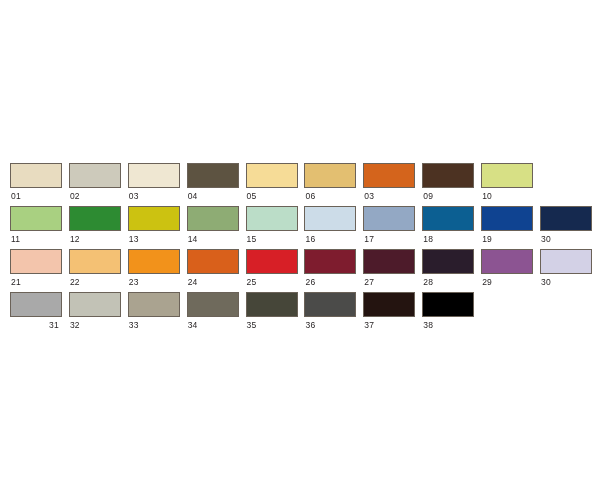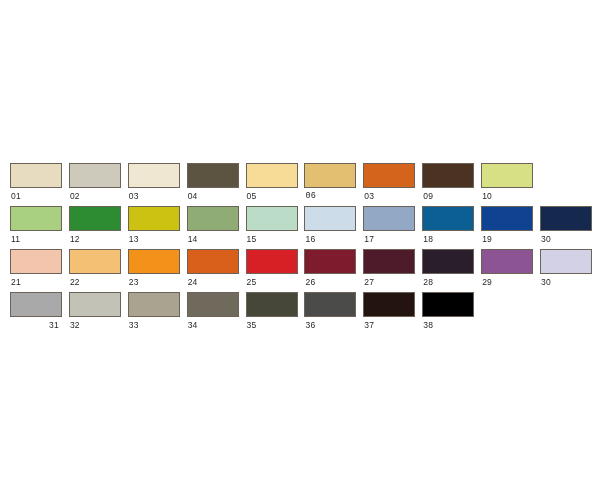--- a/index.html
+++ b/index.html
@@ -89,21 +89,21 @@
         <div class="swatch-cell">
           <span class="swatch-chip" style="background: rgb(93, 83, 65); border-color: rgb(107, 98, 88);"></span>
           <span class="swatch-label" style="color: rgb(35, 31, 32);">04</span>
         </div>
         <div class="swatch-cell">
           <span class="swatch-chip" style="background: rgb(246, 220, 151); border-color: rgb(107, 98, 88);"></span>
           <span class="swatch-label" style="color: rgb(35, 31, 32);">05</span>
         </div>
         <div class="swatch-cell">
           <span class="swatch-chip" style="background: rgb(227, 191, 113); border-color: rgb(107, 98, 88);"></span>
-          <span class="swatch-label" style="color: rgb(35, 31, 32); font-family: Liberation Mono, monospace;">06</span>
+          <span class="swatch-label" style="color: rgb(35, 31, 32);">06</span>
         </div>
         <div class="swatch-cell">
           <span class="swatch-chip" style="background: rgb(212, 100, 28); border-color: rgb(107, 98, 88);"></span>
           <span class="swatch-label" style="color: rgb(35, 31, 32);">03</span>
         </div>
         <div class="swatch-cell">
           <span class="swatch-chip" style="background: rgb(76, 50, 34); border-color: rgb(107, 98, 88);"></span>
           <span class="swatch-label" style="color: rgb(35, 31, 32);">09</span>
         </div>
         <div class="swatch-cell">

